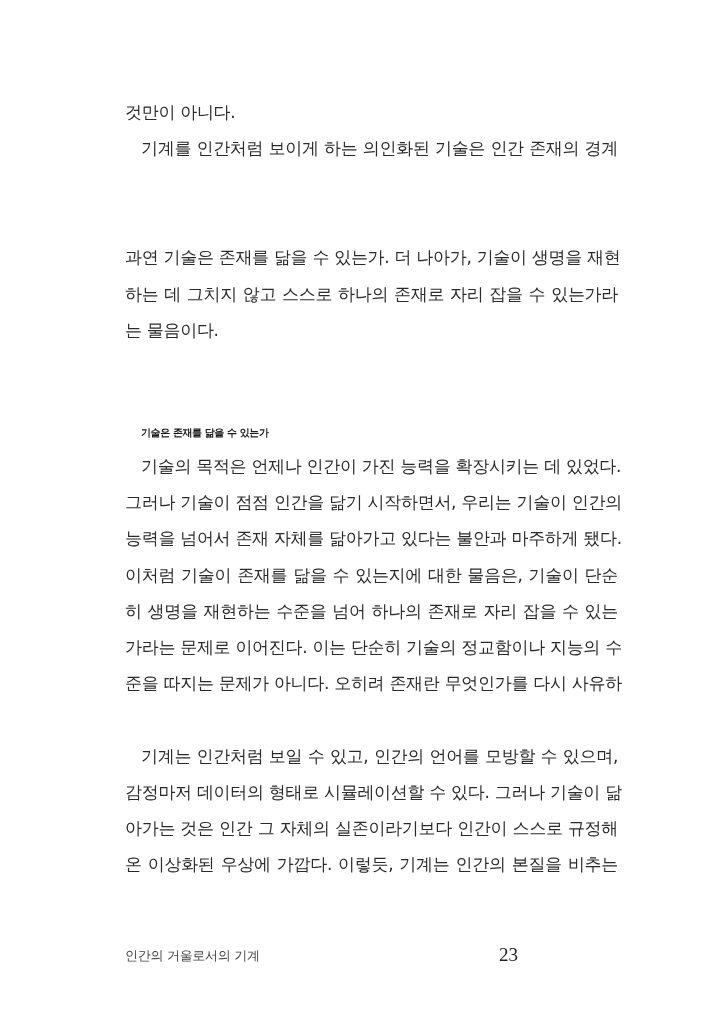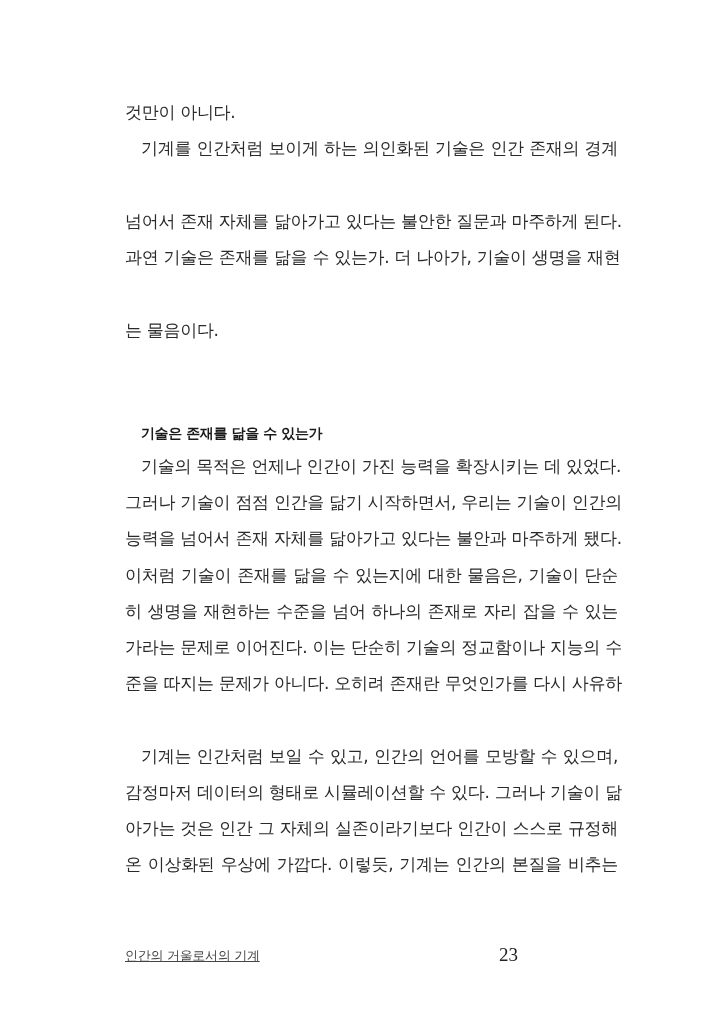--- a/index.html
+++ b/index.html
@@ -18,53 +18,52 @@
       text-align-last: justify;
       letter-spacing: -0.3px;
     }
     .line.last { text-align-last: left; }
     .line.indent { left: 141px; width: 477px; }
     .heading {
       position: absolute;
       left: 141px;
       font-family: "DejaVu Sans", sans-serif;
       font-weight: bold;
-      font-size: 14px;
+      font-size: 10px;
       color: #1a1a1a;
       line-height: 22px;
       letter-spacing: -0.4px;
     }
     .footer-title {
       position: absolute;
       left: 125px; top: 947px;
       font-family: "DejaVu Sans", sans-serif;
       font-size: 13px;
       color: #444444;
       letter-spacing: -0.3px;
-      text-decoration: underline;
     }
     .page-number {
       position: absolute;
       right: 103px; top: 944px;
       font-family: "Liberation Serif", serif;
       font-size: 19px;
       color: #222222;
       margin-left: 44px;
     }
   </style>
 </head>
 <body>
 
 <div class="page">
 
   <div class="line last" style="top:100px;">것만이 아니다.</div>
 
   <div class="line indent" style="top:136px;">기계를 인간처럼 보이게 하는 의인화된 기술은 인간 존재의 경계</div>
-  <div class="line" style="top:209px;">넘어서 존재 자체를 닮아가고 있다는 불안한 질문과 마주하게 된다.</div>
   <div class="line" style="top:245px;">과연 기술은 존재를 닮을 수 있는가. 더 나아가, 기술이 생명을 재현</div>
+  <div class="line" style="top:282px;">하는 데 그치지 않고 스스로 하나의 존재로 자리 잡을 수 있는가라</div>
   <div class="line last" style="top:318px;">는 물음이다.</div>
 
   <div class="heading" style="top:422px;">기술은 존재를 닮을 수 있는가</div>
 
   <div class="line indent" style="top:454px;">기술의 목적은 언제나 인간이 가진 능력을 확장시키는 데 있었다.</div>
   <div class="line" style="top:490px;">그러나 기술이 점점 인간을 닮기 시작하면서, 우리는 기술이 인간의</div>
   <div class="line" style="top:526px;">능력을 넘어서 존재 자체를 닮아가고 있다는 불안과 마주하게 됐다.</div>
   <div class="line" style="top:563px;">이처럼 기술이 존재를 닮을 수 있는지에 대한 물음은, 기술이 단순</div>
   <div class="line" style="top:599px;">히 생명을 재현하는 수준을 넘어 하나의 존재로 자리 잡을 수 있는</div>
   <div class="line" style="top:635px;">가라는 문제로 이어진다. 이는 단순히 기술의 정교함이나 지능의 수</div>

